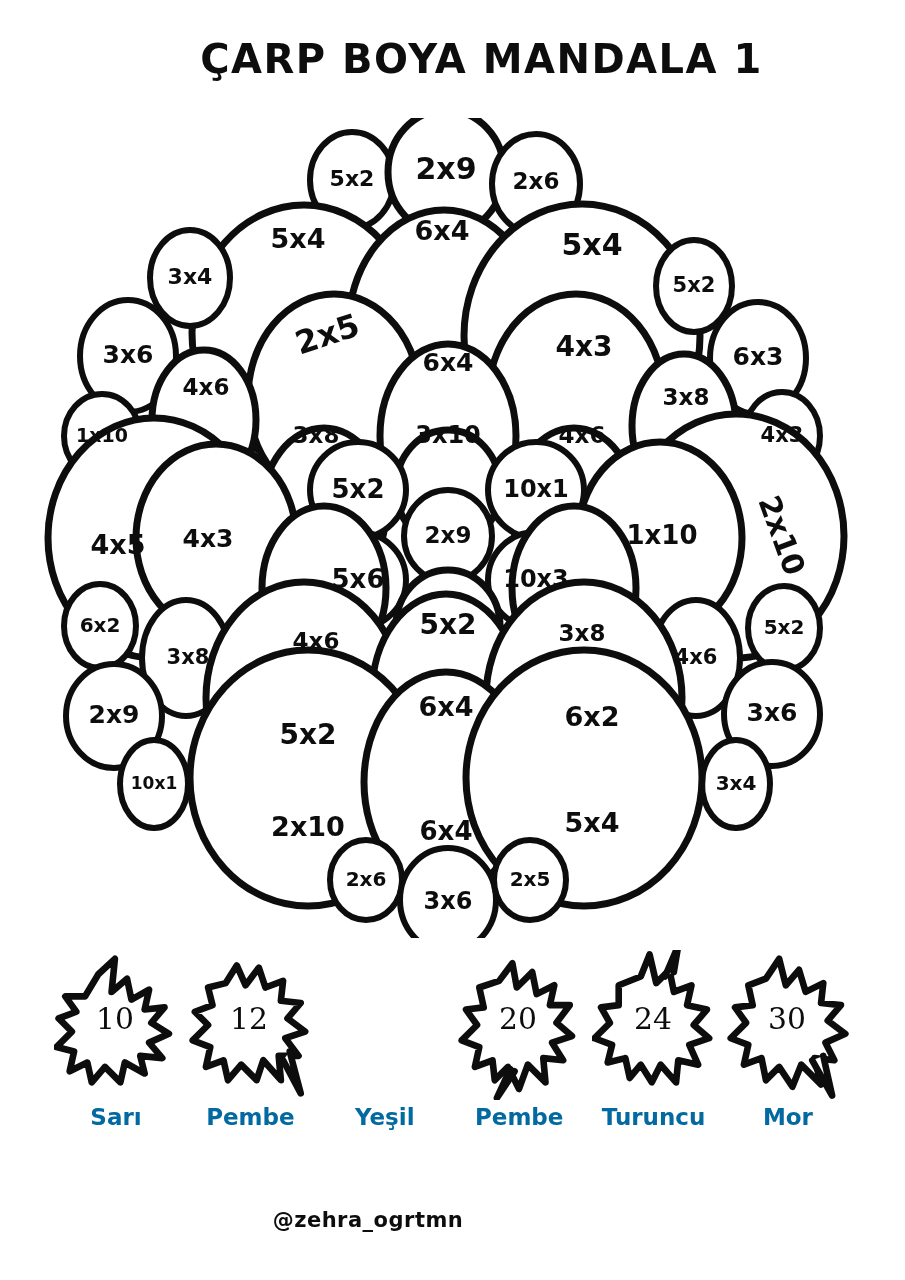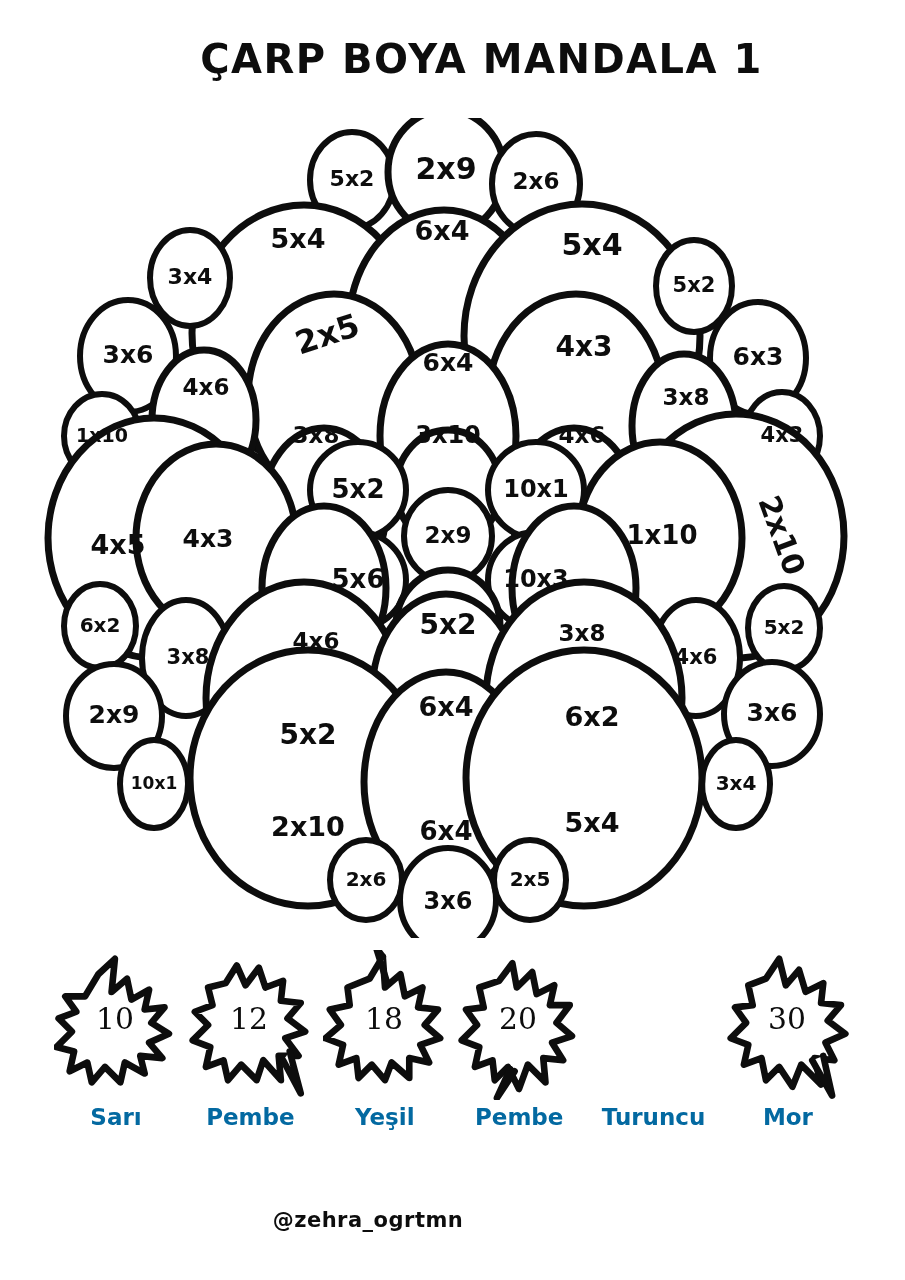--- a/index.html
+++ b/index.html
@@ -328,40 +328,40 @@
           <div class="splat-box">
             <svg viewBox="0 0 112 136">
               <path class="splat" d="M34 30 L44 14 L52 32 L64 16 L70 34 L86 28 L84 46 L102 48 L90 62 L106 74 L88 80 L100 96 L82 96 L84 118 L68 100 L62 118 L48 104 L36 118 L32 100 L16 106 L20 88 L4 82 L18 68 L6 56 L22 50 L18 34 Z"></path>
               <path class="splat" fill="none" d="M92 92 L102 130 L86 100"></path>
               <text class="splat-num" x="55" y="64">12</text>
             </svg>
           </div>
           <div class="legend-name">Pembe</div>
         </div>
         <div class="legend-item">
-          <div class="splat-box">
-            <svg viewBox="0 0 112 136">
-              <path class="splat" d="M42 26 L54 6 L56 34 L70 22 L74 42 L90 34 L86 52 L104 54 L92 68 L106 80 L88 86 L96 102 L78 98 L78 116 L62 102 L56 118 L44 104 L32 116 L30 98 L14 104 L18 86 L2 80 L16 68 L6 54 L24 50 L22 34 Z"></path>
-              <path class="splat" fill="none" d="M54 6 L48 -2 L58 30"></path>
-              <text class="splat-num" x="55" y="64">18</text>
-            </svg>
-          </div>
           <div class="legend-name">Yeşil</div>
         </div>
         <div class="legend-item">
           <div class="splat-box">
             <svg viewBox="0 0 112 136">
               <path class="splat" d="M38 28 L50 12 L54 34 L68 20 L72 40 L88 32 L84 50 L102 50 L90 66 L104 78 L86 84 L96 100 L78 98 L80 120 L64 104 L56 126 L46 106 L34 118 L32 100 L16 106 L20 88 L4 82 L18 68 L8 54 L24 52 L20 34 Z"></path>
               <path class="splat" fill="none" d="M48 108 L36 134 L52 110"></path>
               <text class="splat-num" x="55" y="64">20</text>
             </svg>
           </div>
           <div class="legend-name">Pembe</div>
         </div>
         <div class="legend-item">
+          <div class="splat-box">
+            <svg viewBox="0 0 112 136">
+              <path class="splat" d="M44 24 L52 4 L58 30 L70 18 L74 38 L90 32 L86 50 L104 54 L92 68 L106 80 L88 86 L96 104 L78 100 L76 120 L62 104 L54 120 L44 104 L34 116 L30 98 L14 102 L18 86 L2 80 L16 66 L8 52 L24 50 L24 32 Z"></path>
+              <path class="splat" fill="none" d="M74 20 L78 -4 L66 24"></path>
+              <text class="splat-num" x="55" y="64">24</text>
+            </svg>
+          </div>
           <div class="legend-name">Turuncu</div>
         </div>
         <div class="legend-item">
           <div class="splat-box">
             <svg viewBox="0 0 112 136">
               <path class="splat" d="M36 26 L48 8 L54 32 L66 18 L72 38 L88 30 L86 48 L104 50 L92 64 L108 76 L90 84 L98 100 L80 98 L86 122 L68 104 L60 124 L48 106 L36 118 L32 98 L16 104 L20 86 L4 80 L18 66 L8 52 L24 50 L20 32 Z"></path>
               <path class="splat" fill="none" d="M88 96 L96 132 L78 100"></path>
               <text class="splat-num" x="55" y="64">30</text>
             </svg>
           </div>

